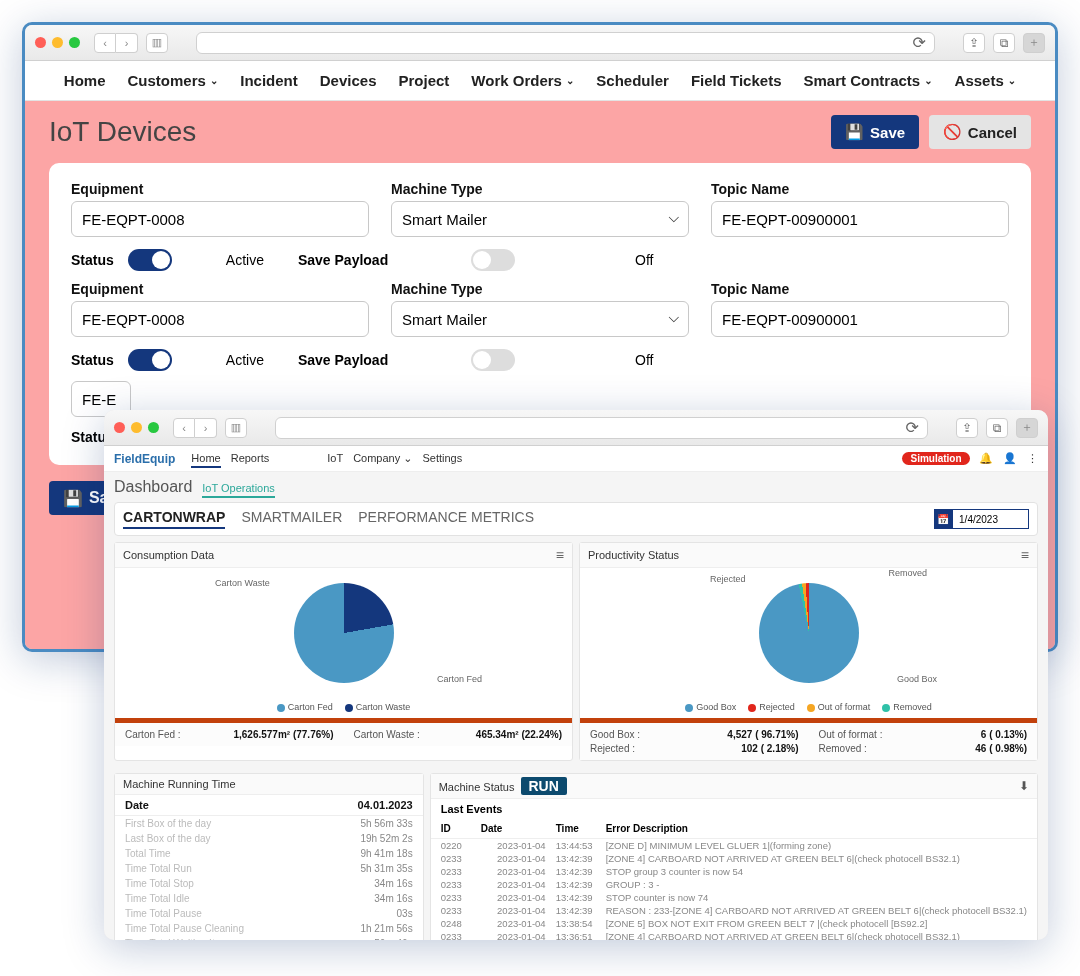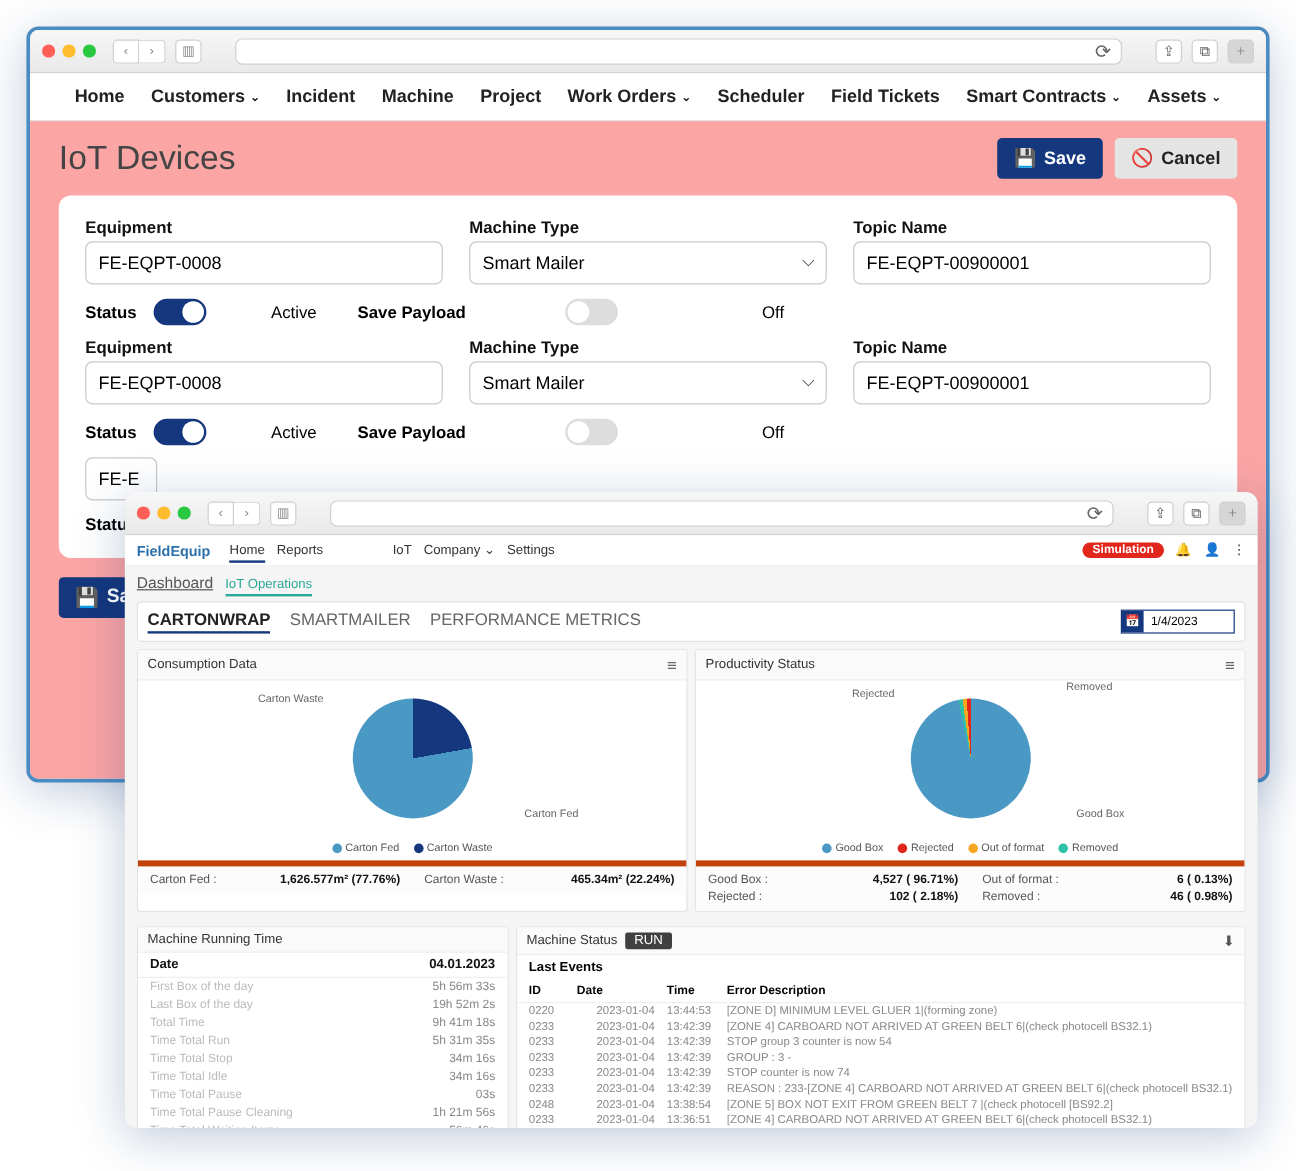--- a/index.html
+++ b/index.html
@@ -48,21 +48,21 @@
 .toggle.on .knob{ right:2px; } .toggle.off .knob{ left:2px; }
 .savebtn2 { background:#14377d; color:#fff; display:inline-flex; align-items:center; gap:6px; height:34px; padding:0 14px; border-radius:4px; font-weight:600; margin-top:16px;}
 
 
 .topnav2 { height:26px; background:#fff; display:flex; align-items:center; padding:0 10px; gap:12px; font-size:11px; color:#333; border-bottom:1px solid #eee; }
 .brand { color:#2b6fab; font-weight:700; font-size:12px; margin-right:4px; }
 .topnav2 .ritem { margin-left:auto; display:flex; align-items:center; gap:10px; }
 .simbadge { background:#e1261c; color:#fff; border-radius:10px; padding:1px 8px; font-size:10px; font-weight:600; }
 .dashwrap { padding: 6px 10px; background:#f5f5f5; height: calc(100% - 62px); overflow:hidden; }
 .dashhead { display:flex; align-items:baseline; gap:10px; margin-bottom:4px; }
-.dashtitle { font-size:13px; color:#555;text-decoration:underline; }
+.dashtitle { font-size:16px; color:#555; }
 .dashsub { font-size:11px; color:#2ca89a; border-bottom:2px solid #2ca89a; padding-bottom:2px; }
 .tabsrow { display:flex; align-items:center; justify-content:space-between; border:1px solid #e2e2e2; background:#fff; padding:6px 8px; border-radius:4px; margin-bottom:6px; }
 .tabs { display:flex; gap:16px; font-size:14px; color:#666; }
 .tab.active { color:#222; border-bottom:2px solid #14377d; padding-bottom:2px; font-weight:600; }
 .datebox { border:1px solid #14377d; height:20px; display:flex; align-items:center; font-size:10px; }
 .datebox .icon { background:#14377d; color:#fff; width:18px; height:100%; display:flex; align-items:center; justify-content:center; font-size:10px; }
 .datebox .val { padding:0 30px 0 6px; }
 
 .grid2 { display:grid; grid-template-columns:1fr 1fr; gap:6px; }
 .panel { background:#fff; border:1px solid #e4e4e4; border-radius:3px; }
@@ -81,21 +81,21 @@
 .statsrow b { color:#111; font-weight:700; }
 
 .bottompanel { background:#fff; border:1px solid #e4e4e4; border-radius:3px; margin-top:6px; }
 .runrow { display:flex; justify-content:space-between; padding:2px 10px; font-size:10px; color:#999; }
 .runrow .l { color:#bbb; } .runrow .r { color:#888; }
 .datehead { display:flex; justify-content:space-between; padding:4px 10px; font-size:11px; font-weight:700; color:#111; border-bottom:1px solid #eee;}
 .evhead { display:flex; padding:4px 10px; font-size:10px; font-weight:700; gap:10px; border-bottom:1px solid #eee;}
 .evhead .id{width:30px;} .evhead .d{width:65px;} .evhead .t{width:40px;}
 .evrow { display:flex; padding:1px 10px; font-size:9.5px; gap:10px; color:#888; }
 .evrow .id{width:30px;} .evrow .d{width:65px;text-align:right;} .evrow .t{width:40px;} .evrow .desc{flex:1; white-space:nowrap; overflow:hidden; text-overflow:ellipsis;}
-.runbadge { background:#404040; color:#fff; padding:1px 8px; border-radius:2px; font-size:11px; font-weight:400; margin-left:6px;}
+.runbadge { background:#0c4a6e; color:#fff; padding:1px 8px; border-radius:2px; font-size:14px; font-weight:700; margin-left:6px;}
 .bottomgrid { display:grid; grid-template-columns:1fr 1fr; gap:6px; margin-top:6px; }
 </style>
 </head>
 <body>
 
 <div class="window w1">
   <div class="titlebar">
     <div class="traffic">
       <div class="tl red"></div>
       <div class="tl yellow"></div>
@@ -111,21 +111,21 @@
       </div>
     <div class="tbicon">⇪</div>
     <div class="tbicon">⧉</div>
     <div class="tbicon plus">＋</div>
   </div>
 
   <div class="appnav" id="appnav1">
       <span class="item">Home</span>
       <span class="item">Customers<span class="caret">⌄</span></span>
       <span class="item">Incident</span>
-      <span class="item">Machine</span>
+      <span class="item">Devices</span>
       <span class="item">Project</span>
       <span class="item">Work Orders<span class="caret">⌄</span></span>
       <span class="item">Scheduler</span>
       <span class="item">Field Tickets</span>
       <span class="item">Smart Contracts<span class="caret">⌄</span></span>
       <span class="item">Assets<span class="caret">⌄</span></span>
     </div>
 
   <div class="page">
     <div class="pagehead">

